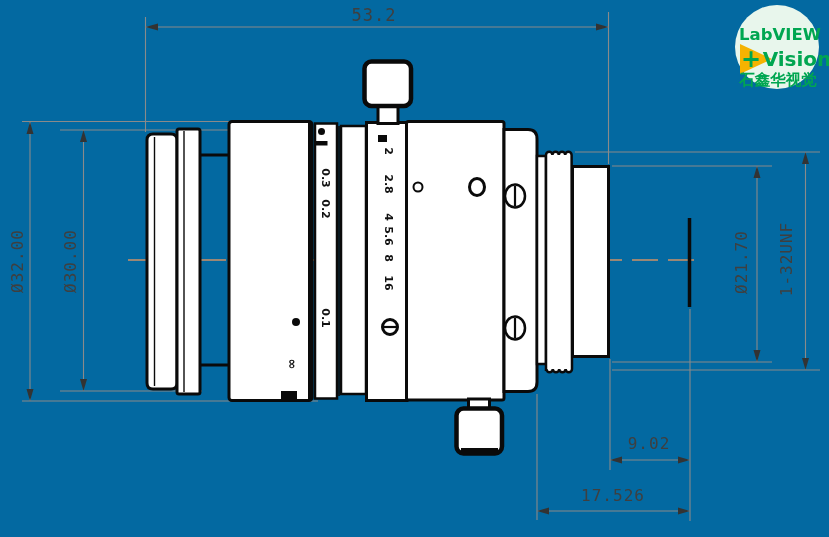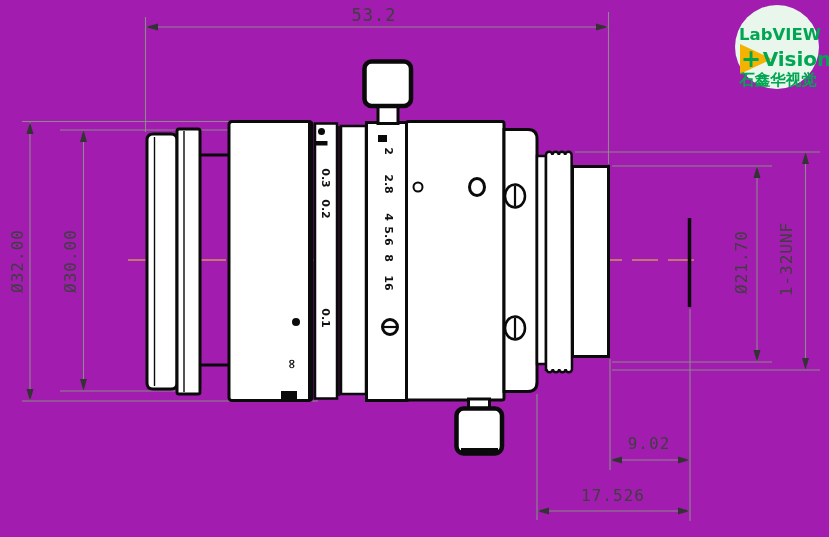--- a/index.html
+++ b/index.html
@@ -1,16 +1,16 @@
 <!DOCTYPE html>
 <html><head>
 <meta charset="utf-8">
 <style>
   html,body{margin:0;padding:0;background:#ffffff;}
-  #stage{position:relative;width:829px;height:537px;background:#a21caf;overflow:hidden;
+  #stage{position:relative;width:829px;height:537px;background:#0369a1;overflow:hidden;
          font-family:"DejaVu Sans Mono", monospace;}
   svg text{user-select:none;}
   .dimtxt{fill:#3f3f3f;font-family:"DejaVu Sans Mono",monospace;letter-spacing:1px;}
   .barreltxt{fill:#111;font-family:"DejaVu Sans",sans-serif;font-weight:bold;}
   .logotxt{font-family:"DejaVu Sans",sans-serif;font-weight:bold;}
 </style>
 </head>
 <body>
 
 <div id="stage">

